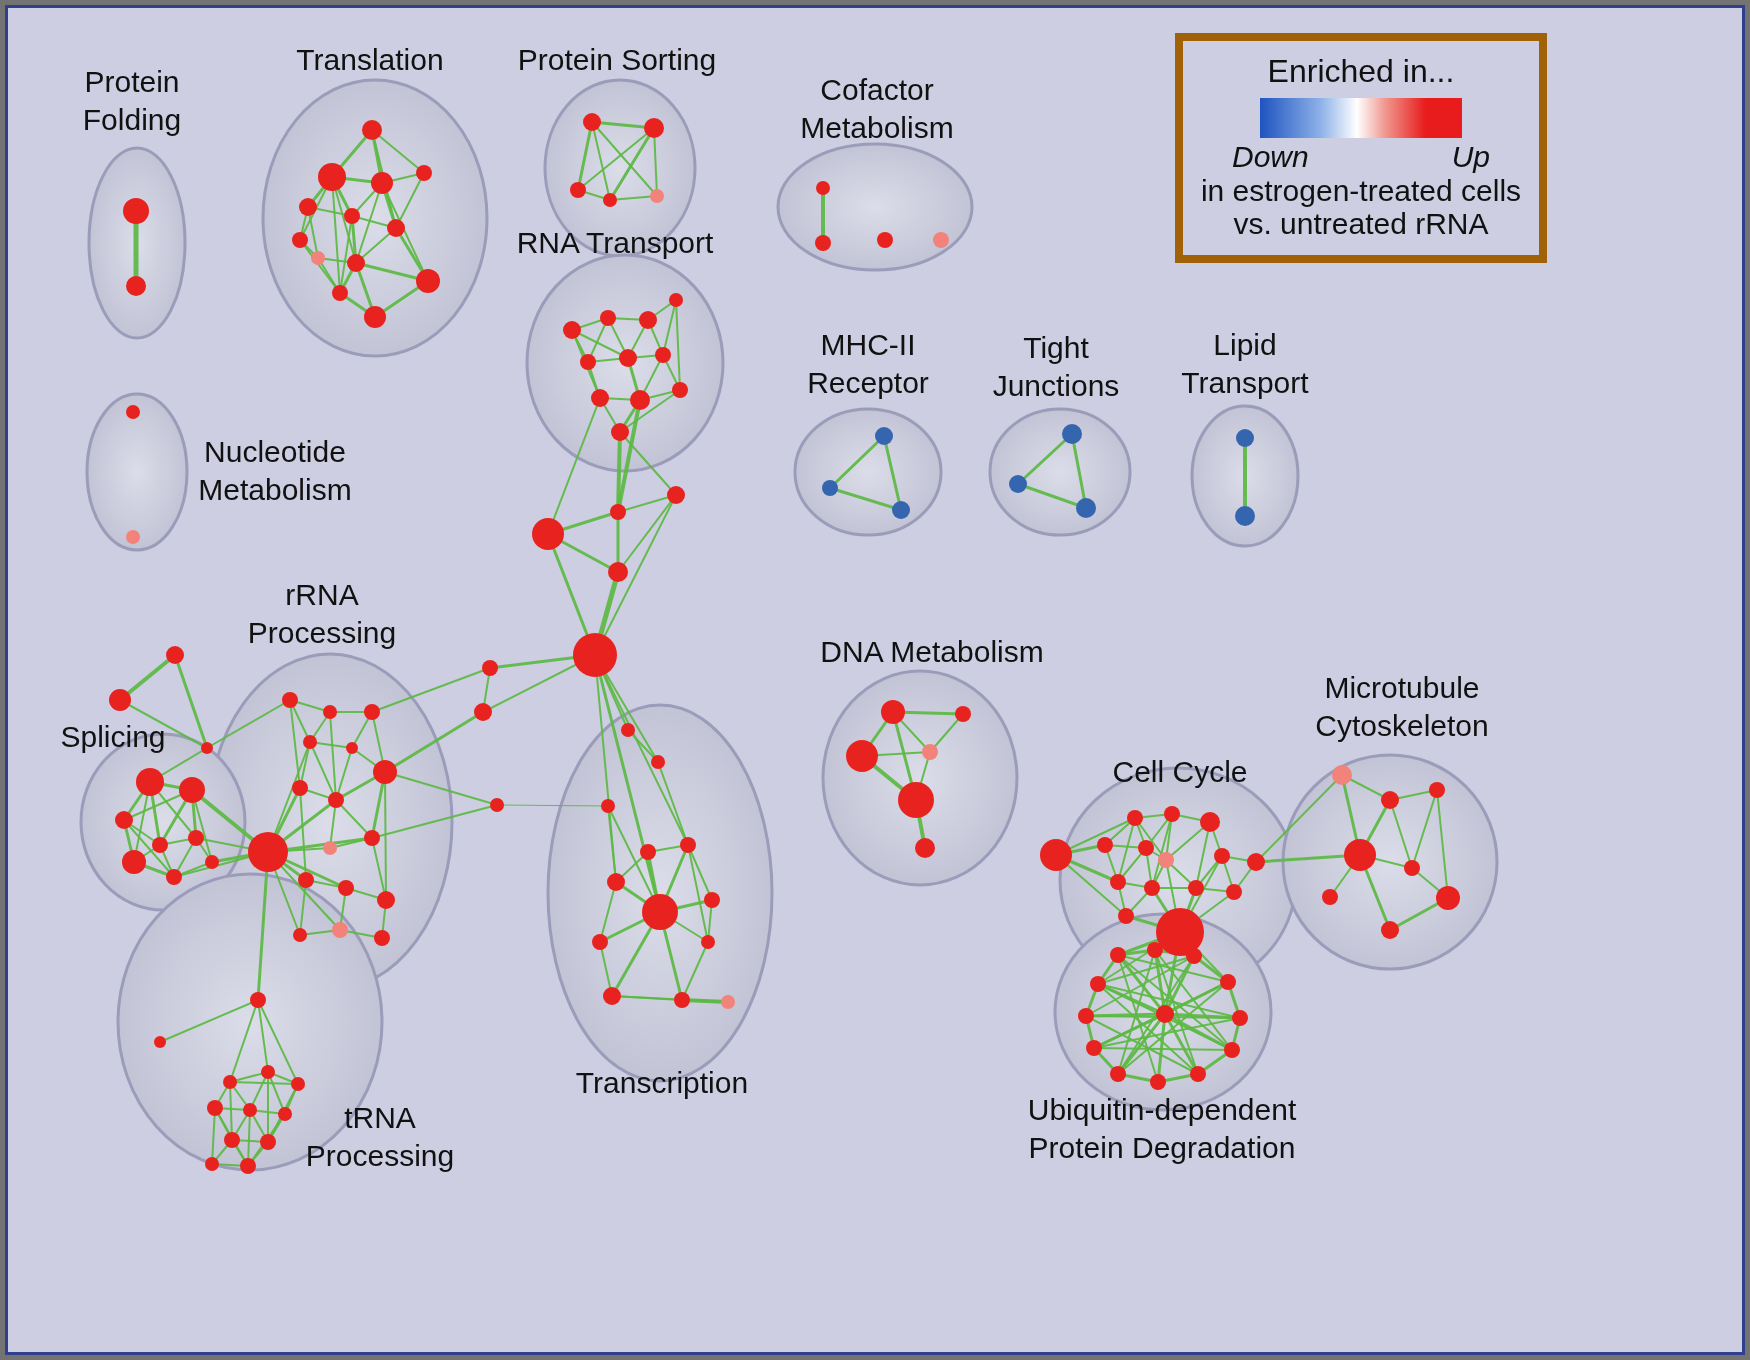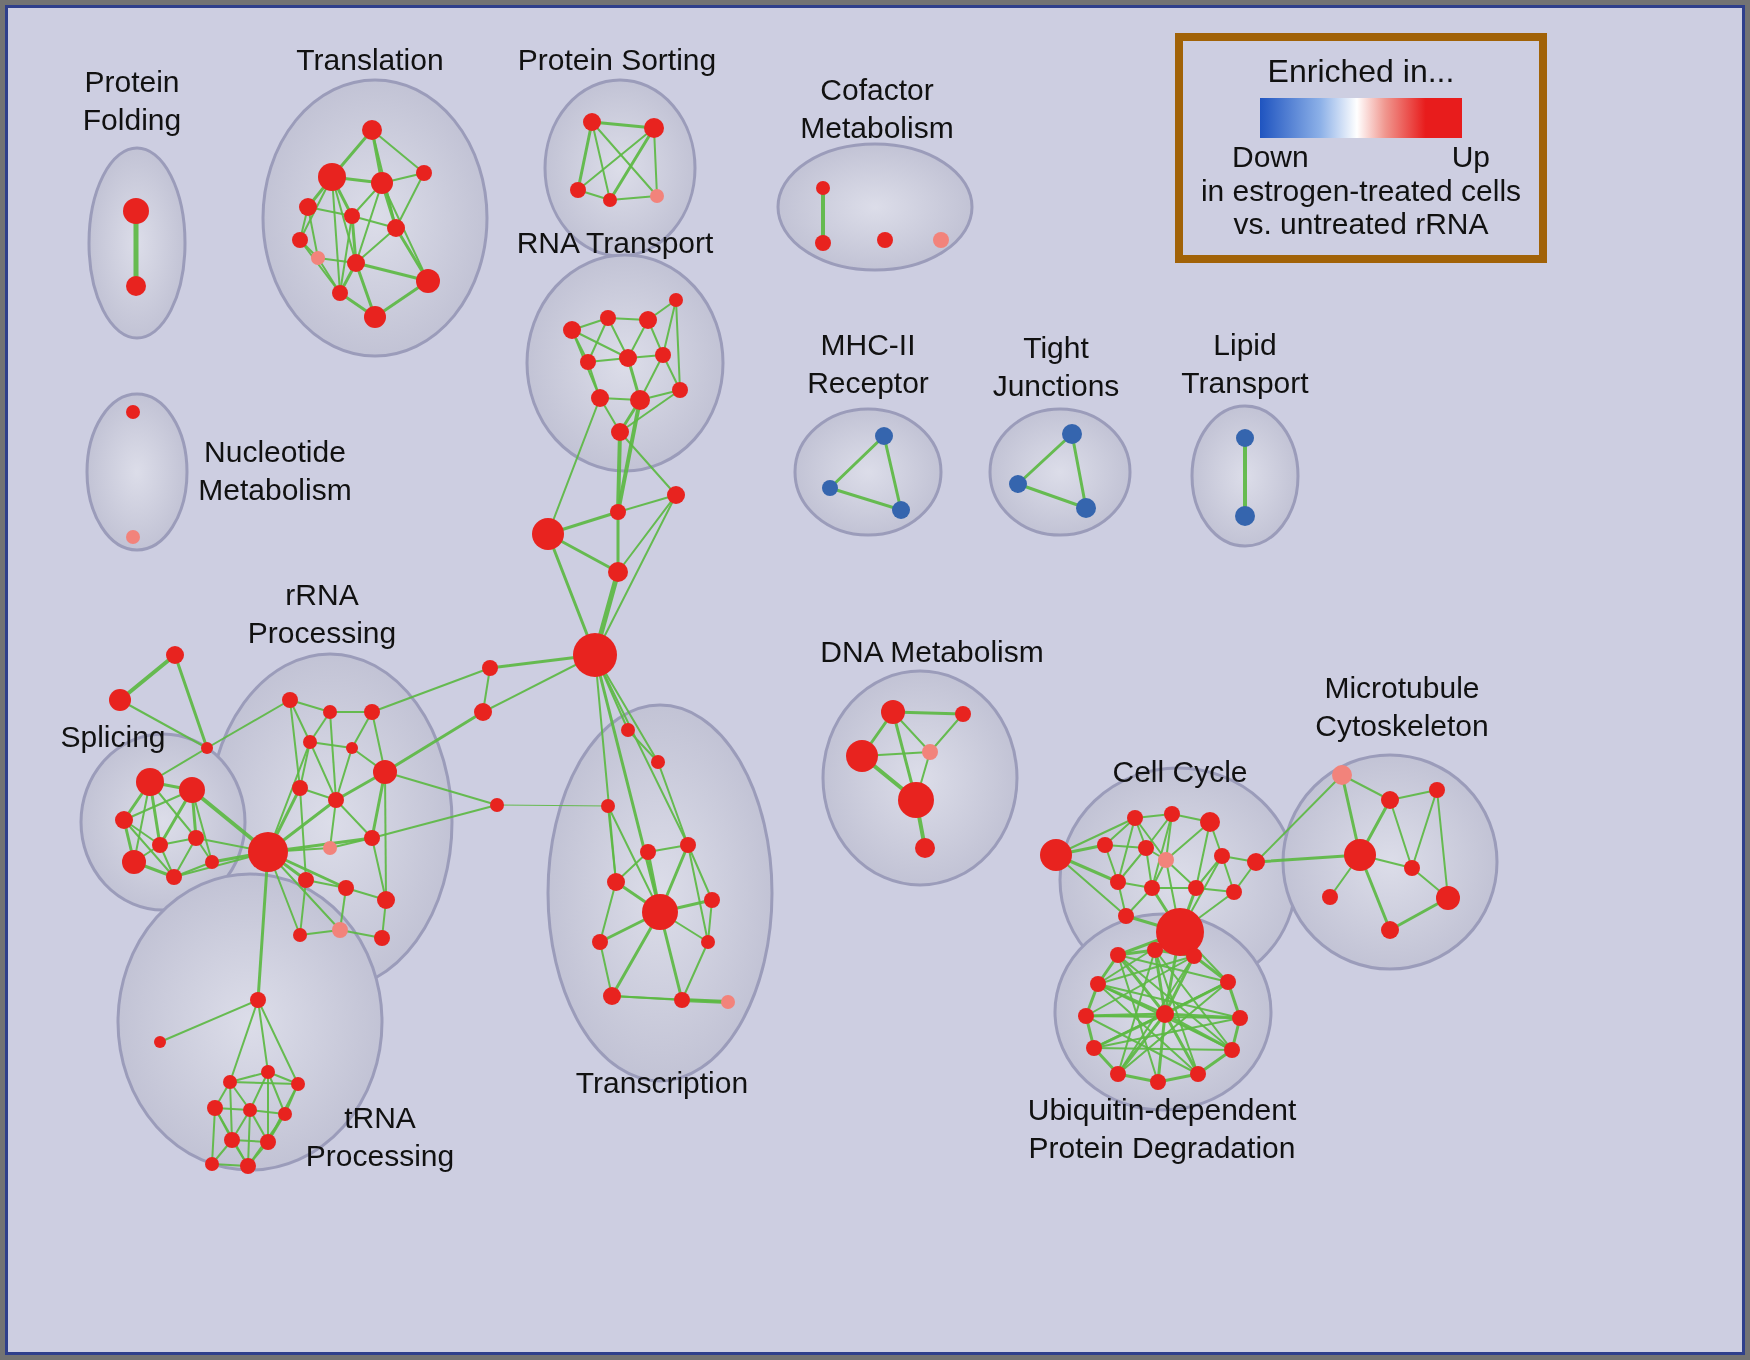--- a/index.html
+++ b/index.html
@@ -8,21 +8,21 @@
   .frame{position:absolute;left:5px;top:5px;width:1740px;height:1350px;box-sizing:border-box;
          border:3px solid #2f3f8b;background:#cdcee1;}
   svg.net{position:absolute;left:0;top:0;}
   .cluster{fill:url(#clusterGrad);stroke:#9b9cba;stroke-width:3;}
   .edge{stroke-opacity:0.92;stroke-linecap:round;}
   .clabel{font-family:"Liberation Sans","DejaVu Sans",sans-serif;font-size:30px;fill:#111111;text-anchor:middle;}
   .legend{position:absolute;left:1138px;top:33px;width:372px;height:230px;box-sizing:border-box;
           border:8px solid #a16207;background:#cdcee1;text-align:center;color:#111111;margin-left:37px;}
   .legend-title{margin-top:12px;font-size:32px;}
   .legend-bar{width:202px;height:40px;margin:8px auto 0 auto;}
-  .legend-downup{display:flex;justify-content:space-between;width:258px;margin:2px auto 0 auto;font-size:30px;}
+  .legend-downup{display:flex;justify-content:space-between;width:258px;margin:2px auto 0 auto;font-size:30px;font-style:italic;}
   .legend-sub{font-size:30px;line-height:33px;}
   .legend-sub:first-of-type{margin-top:4px;}
 </style>
 </head>
 <body>
 
 <div class="page">
   <div class="frame"></div>
 
   <svg class="net" width="1750" height="1360" viewBox="0 0 1750 1360">

